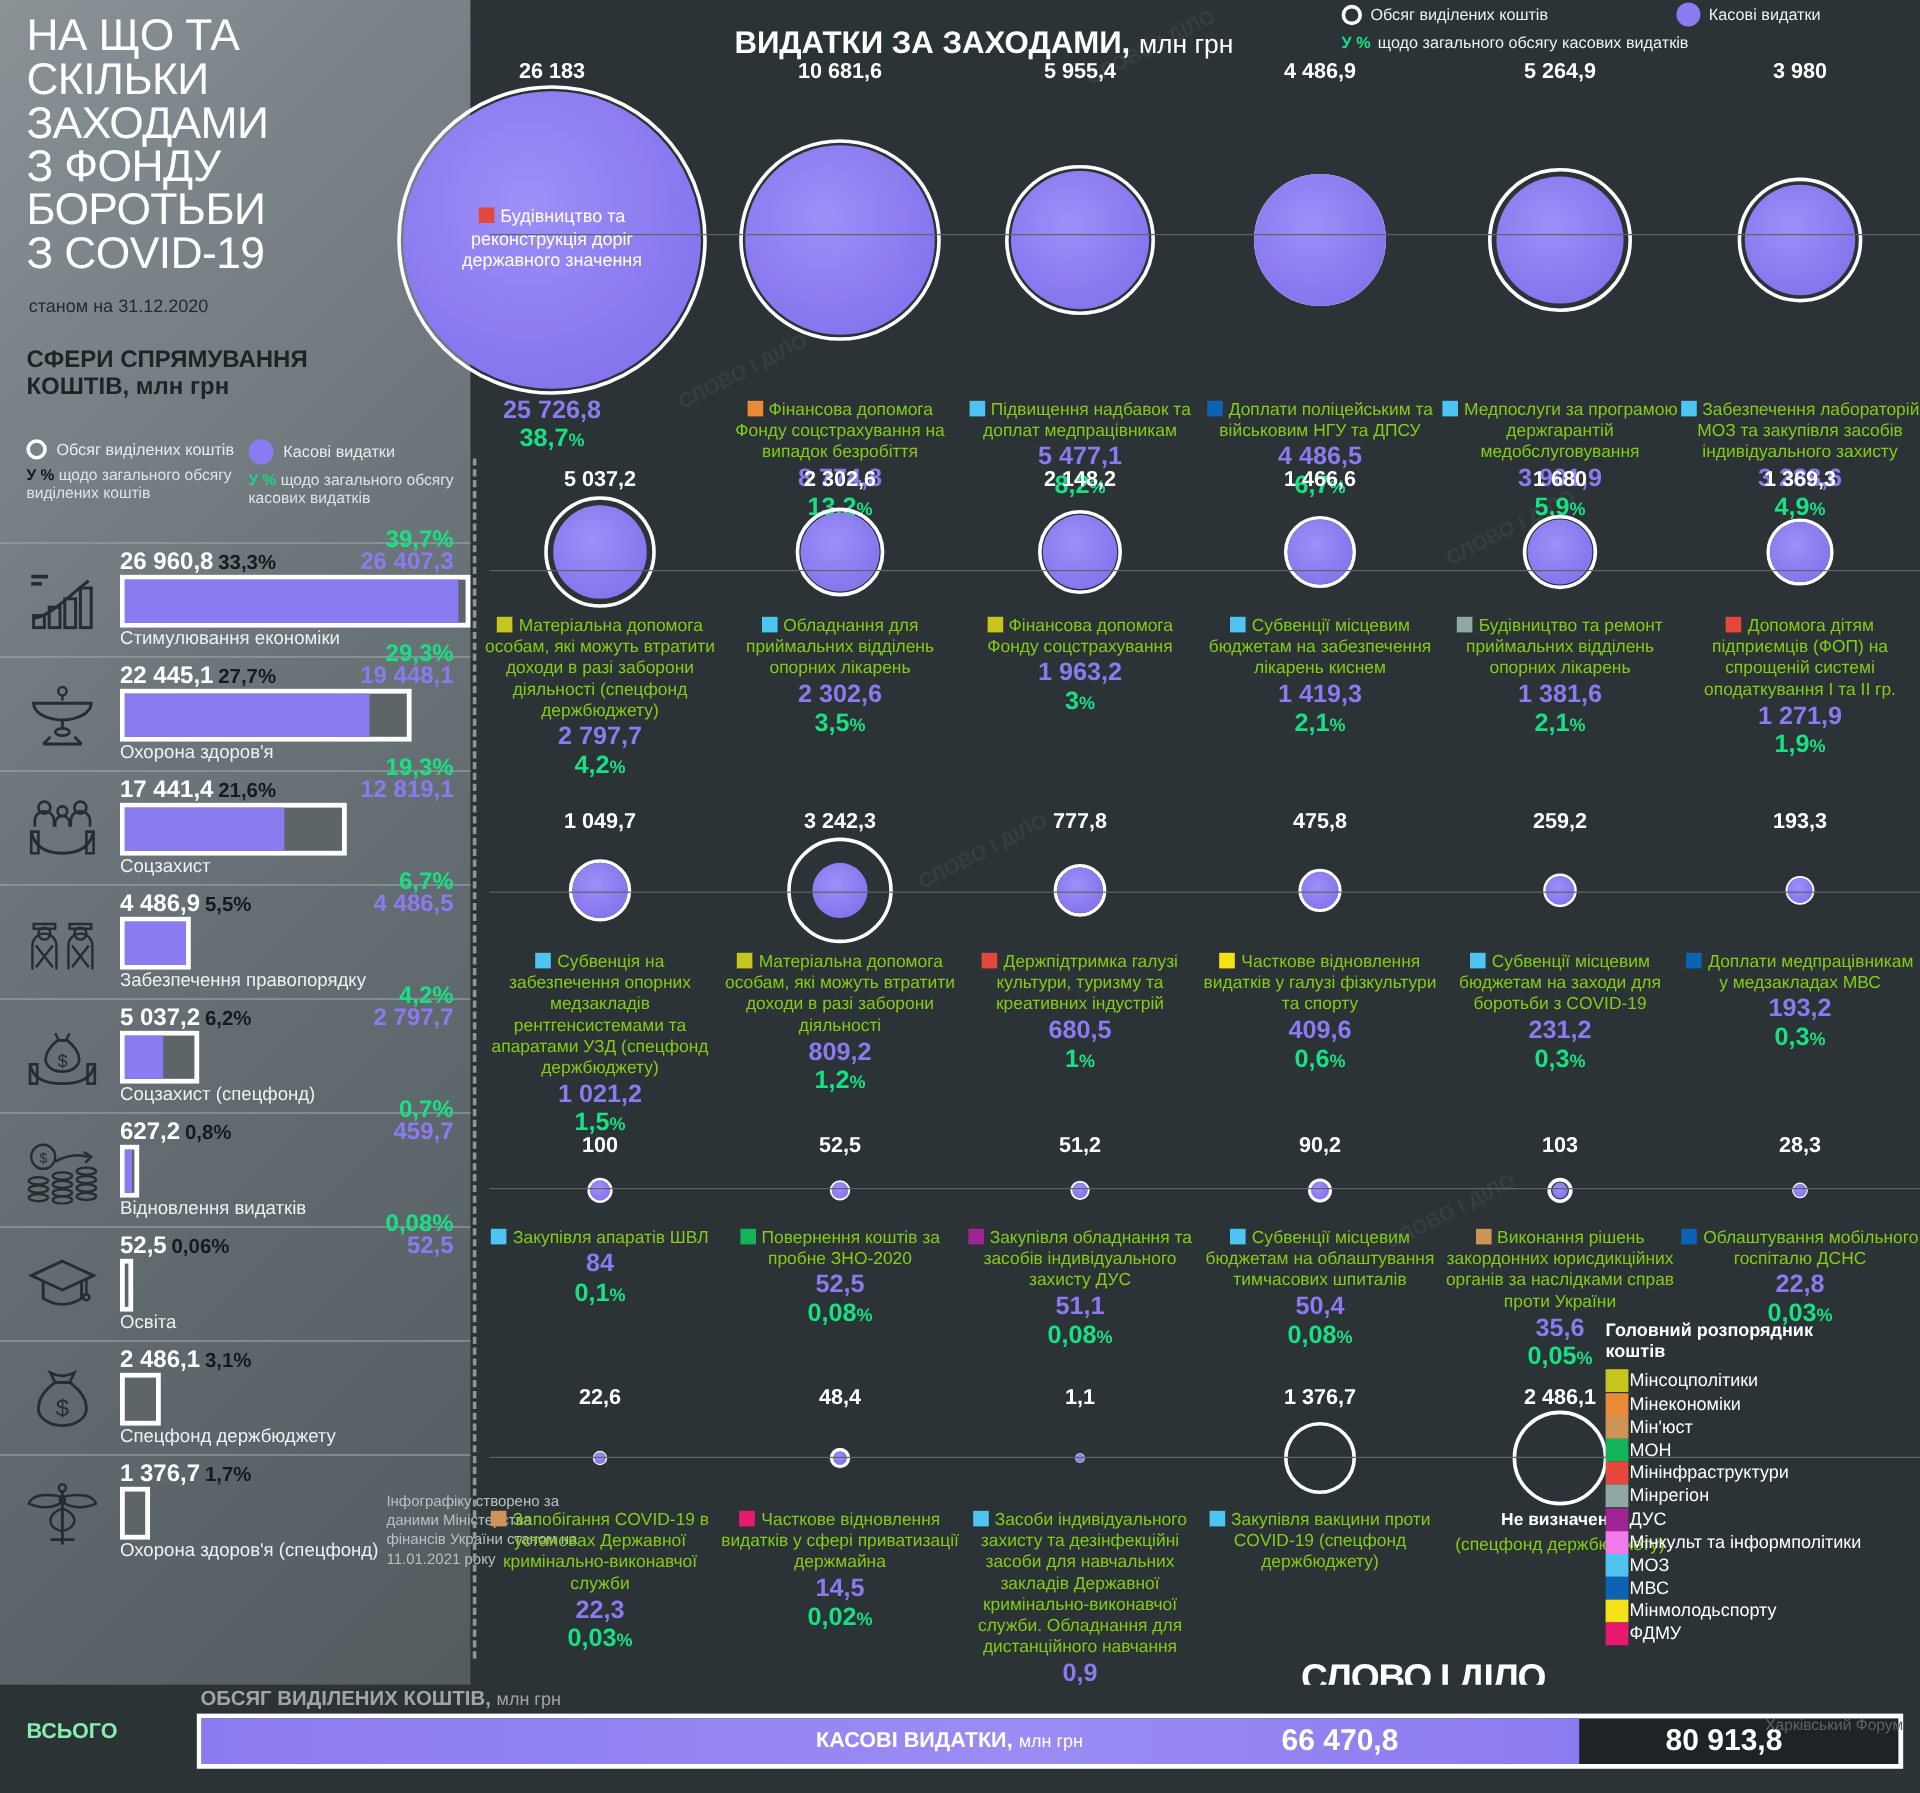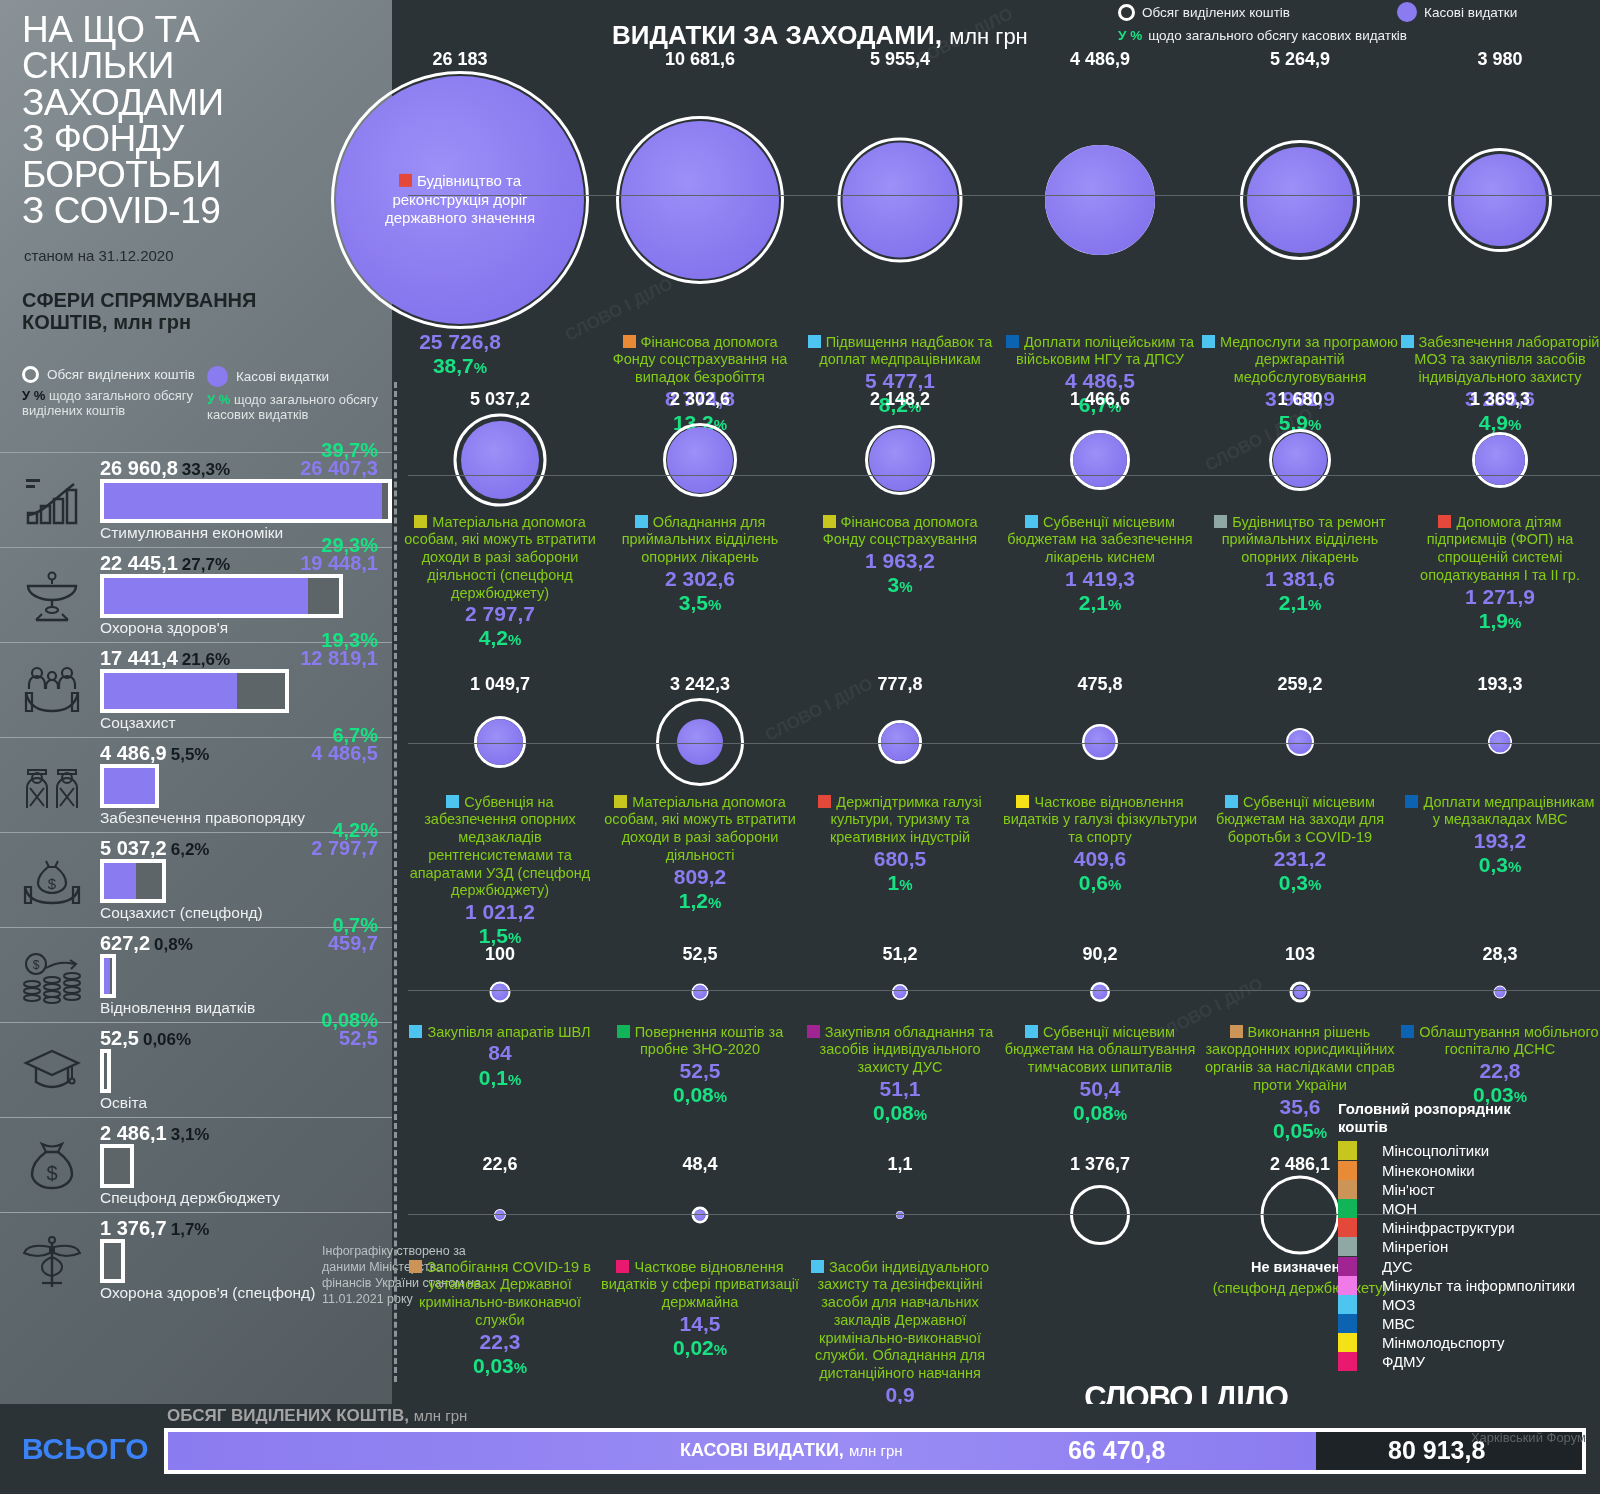--- a/index.html
+++ b/index.html
@@ -83,32 +83,32 @@
   .inner-label { position: absolute; left: 50%; top: 50%; transform: translate(-50%,-50%);
      width: 190px; font-size: 15px; color: #ffffff; line-height: 1.25; text-align: center; }
 
   
   .dashed { position: absolute; left: 394px; top: 382px; width: 2px; height: 1000px;
      border-left: 3px dashed #8d9598; }
 
   
   .rlegend { position: absolute; left: 1338px; top: 1100px; width: 262px; color: #ffffff; }
   .rl-title { font-size: 15px; font-weight: bold; line-height: 1.18; margin-bottom: 6px; }
-  .rl-item { display: flex; align-items: flex-start; gap: 25px; font-size: 15px; line-height: 1.28; }
+  .rl-item { display: flex; align-items: flex-start; gap: 1px; font-size: 15px; line-height: 1.28; }
   .rl-sw { width: 19px; height: 19px; flex: none; }
 
   
   .logo { position: absolute; left: 1058px; top: 1382px; width: 256px; }
   .logo-text { font-size: 31px; font-weight: bold; color: #ffffff; letter-spacing: -1px; text-align: center; line-height: 1; }
   .logo-bars { display: flex; margin-top: 4px; height: 8px; margin-left: 22px; margin-right: 22px; }
   .logo-bars div { flex: 1; }
 
   
   .totals { position: absolute; left: 0; top: 1404px; width: 1600px; height: 90px; background: #2b3336; }
-  .tot-label { position: absolute; left: 22px; top: 1432px; font-size: 30px; font-weight: bold; color: #3b82f6; text-align: right; }
+  .tot-label { position: absolute; left: 22px; top: 1432px; font-size: 18px; font-weight: bold; color: #86efac; text-align: right; }
   .alloc-cap { position: absolute; left: 167px; top: 1406px; font-size: 17px; font-weight: bold; color: #a3a3a3; }
   .alloc-cap .light { font-weight: normal; font-size: 15px; }
   .tot-bar { position: absolute; left: 164px; top: 1428px; width: 1422px; height: 46px;
      border: 4px solid #ffffff; background: #1d2326; }
   .tot-fill { position: absolute; left: 0; top: 0; bottom: 0; width: 81.2%;
      background: linear-gradient(90deg,#8b7bf0 0%,#9a8cf4 60%,#8b7bf0 100%); }
   .tot-cash-cap { position: absolute; left: 680px; top: 1440px; font-size: 18px; font-weight: bold; color: #ffffff; }
   .tot-cash-cap .light { font-weight: normal; font-size: 15px; }
   .tot-cash-val { position: absolute; left: 1068px; top: 1436px; font-size: 25px; font-weight: bold; color: #ffffff; }
   .tot-alloc-val { position: absolute; left: 1388px; top: 1436px; font-size: 25px; font-weight: bold; color: #ffffff; }
@@ -649,20 +649,21 @@
         </div>
         <div class="cat"><span class="swatch" style="background:#4ec4f0"></span>Засоби індивідуального захисту та дезінфекційні засоби для навчальних закладів Державної кримінально-виконавчої служби. Обладнання для дистанційного навчання</div>
         <div class="cash">0,9</div>
         <div class="pct">0,001<span class="sm">%</span></div>
       </div>
       <div class="cell" style="left: 600px; top: 1135px;">
         <div class="bub-top">1 376,7</div>
         <div class="bubble-wrap" style="height:80px">
           <div class="ring" style="width:60px;height:60px"></div>
         </div>
+        <div class="cat"><span class="swatch" style="background:#4ec4f0"></span>Закупівля вакцини проти COVID-19 (спецфонд держбюджету)</div>
       </div>
       <div class="cell" style="left: 800px; top: 1135px;">
         <div class="bub-top">2 486,1</div>
         <div class="bubble-wrap" style="height:80px">
           <div class="ring" style="width:79px;height:79px"></div>
         </div>
         <div class="cat" style="font-weight:bold;color:#fff">Не визначено</div>
         <div class="cat">(спецфонд держбюджету)</div>
       </div>
       <div class="axis" style="top: 175px;"></div>

